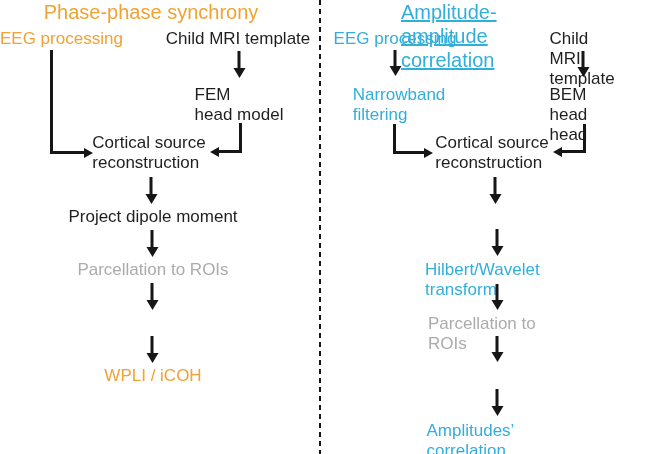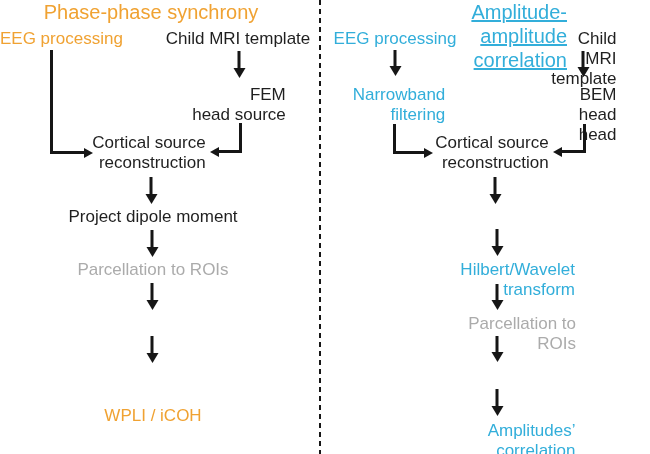--- a/index.html
+++ b/index.html
@@ -15,21 +15,21 @@
     width:650px;height:454px;
     overflow:hidden;
     background:#fff;
     font-family:"Liberation Sans","DejaVu Sans",sans-serif;
     color:var(--ink);
   }
   .node{
     position:absolute;
     transform:translateX(-50%);
     white-space:pre-line;
-    text-align:right;
+    text-align:left;
     font-size:17px;
     line-height:20px;
     color:var(--ink);
   }
   .node.anchor-left{transform:none;text-align:left;}
   .title{font-size:20px;line-height:24px;}
   .orange{color:var(--orange);}
   .blue{color:var(--blue);}
   .gray{color:var(--gray);}
   
@@ -66,21 +66,21 @@
   <div class="node anchor-left orange" style="left:0;top:29px;">EEG processing</div>
 
   <div class="node" style="left:238px;top:29px;">Child MRI template</div>
 
   <div class="arr" style="left:239px;top:51px;">
     <i class="sh" style="height:17px;"></i>
       <i class="hd"></i>
   </div>
 
   <div class="node" style="left:239px;top:85px;">FEM
-head source</div>
+head model</div>
 
   <div class="elb r" style="left:50px;top:50px;width:31px;height:101px;">
       <i class="tip-r"></i>
     </div>
 
   <div class="elb l" style="left:219px;top:123px;width:20px;height:27px;">
       <i class="tip-l"></i>
     </div>
 
   <div class="node" style="left:149px;top:133px;">Cortical source
@@ -104,21 +104,21 @@
     <i class="sh" style="height:17px;"></i>
       <i class="hd"></i>
   </div>
 
 
   <div class="arr" style="left:152px;top:336px;">
     <i class="sh" style="height:17px;"></i>
       <i class="hd"></i>
   </div>
 
-  <div class="node orange" style="left:153px;top:366px;margin-top:40px;">WPLI / iCOH</div>
+  <div class="node orange" style="left:153px;top:366px;">WPLI / iCOH</div>
 
   <div class="node title blue" style="left:484px;top:0;text-decoration:underline;">Amplitude-amplitude correlation</div>
 
   <div class="node blue" style="left:395px;top:29px;">EEG processing</div>
 
   <div class="node" style="left:583px;top:29px;">Child MRI template</div>
 
   <div class="arr" style="left:395px;top:50px;">
     <i class="sh" style="height:16px;"></i>
       <i class="hd"></i>

